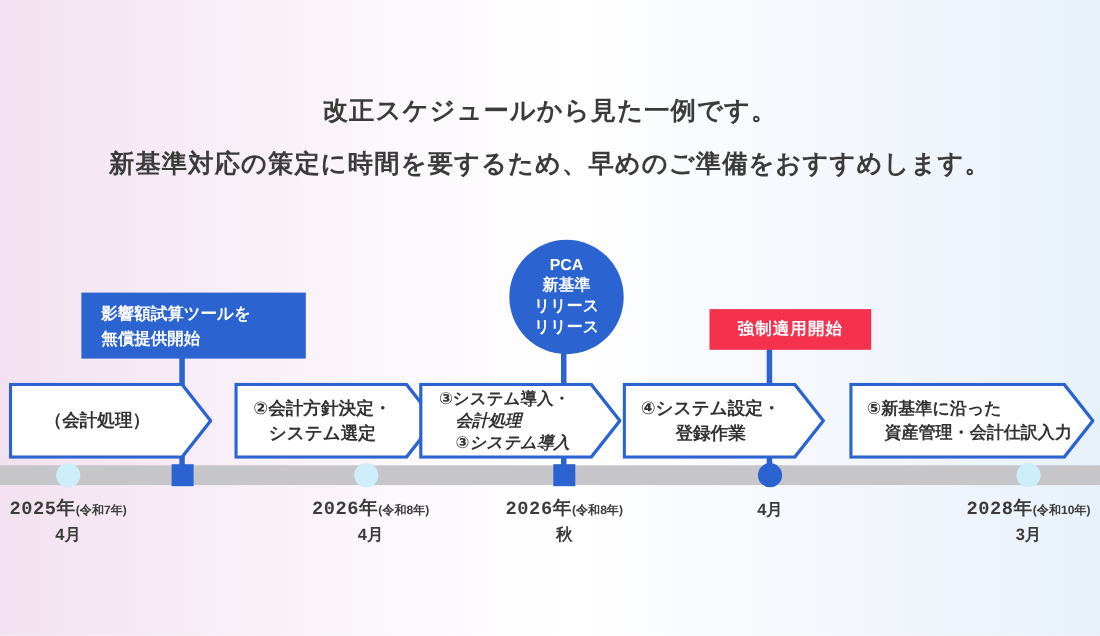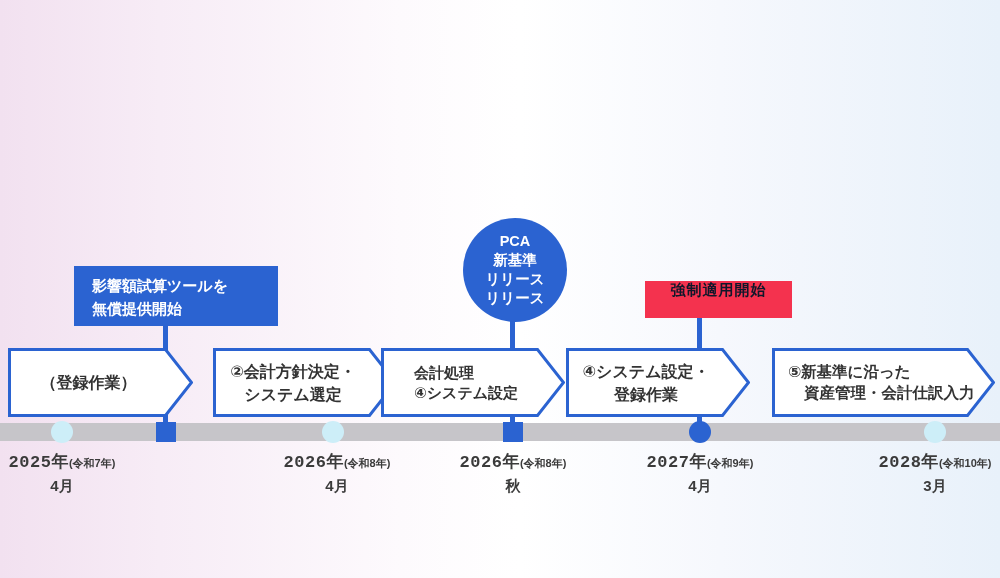--- a/index.html
+++ b/index.html
@@ -21,58 +21,62 @@
   
   .pca-circle {
     position:absolute; left:463px; top:218px; width:104px; height:104px;
     border-radius:50%; background:#2b63d1; color:#ffffff; font-weight:bold;
     font-size:14.5px; line-height:19px; display:flex; flex-direction:column;
     align-items:center; justify-content:center; text-align:left; z-index:2;
   }
   
   .badge-red {
     position:absolute; left:645px; top:281px; width:147px; height:37px;
-    background:#f4324e; color:#0f172a; font-weight:bold; font-size:15px;
-    letter-spacing:1px; display:flex; justify-content:center; z-index:2;
+    background:#f4324e; color:#ffffff; font-weight:bold; font-size:15px;
+    letter-spacing:1px; display:flex; align-items:center; justify-content:center; z-index:2;
   }
   
   .stem { position:absolute; width:5px; background:#2b63d1; z-index:1; }
   #stem-free-tool { left:163px; top:324px; height:104px; }
   #stem-pca       { left:510px; top:316px; height:112px; }
   #stem-mandatory { left:697px; top:316px; height:112px; }
   
   .step { position:absolute; top:348px; height:69px; z-index:2; }
   .step svg { position:absolute; left:0; top:0; }
   .step .step-text {
     position:relative; height:100%; display:flex; flex-direction:column;
     justify-content:center; font-weight:bold; color:#333333; z-index:1;
   }
   .step .center { text-align:center; font-size:16px; line-height:23px; padding-right:24px; }
   .step .left   { text-align:left; font-size:15px; line-height:20px; }
   #step-3 .step-text { padding-left:18px; }
-  #step-3 .indent { padding-left:15px; }
+  #step-3 .indent { padding-left:15px;font-style:italic; }
   #step-5 .step-text { padding-left:16px; font-size:15.5px; line-height:22px; }
   #step-5 .indent { padding-left:16px;font-family:Liberation Mono, monospace; }
   
   .bar { position:absolute; left:0; top:423px; width:1000px; height:18px; background:#c6c5c9; z-index:0; }
   .marker { position:absolute; z-index:3; }
   .m-circle-light { width:22px; height:22px; border-radius:50%; background:#cdeef8; top:421px; }
   .m-square-blue  { width:20px; height:20px; background:#2b63d1; top:422px; }
   .m-circle-blue  { width:22px; height:22px; border-radius:50%; background:#2b63d1; top:421px; }
   
   .date { position:absolute; top:450px; width:180px; text-align:center; color:#3b3b3b; font-weight:bold; z-index:2; }
   .date .yr  { font-size:17px; letter-spacing:0.5px;font-family:Liberation Mono, monospace; }
   .date .era { font-size:11px;margin-top:11px; }
   .date .mo  { font-size:15px; margin-top:4px; }
 </style>
 </head>
 <body>
 
 <div class="canvas">
 
+  <div class="title">
+    <div>改正スケジュールから見た一例です。</div>
+    <div>新基準対応の策定に時間を要するため、早めのご準備をおすすめします。</div>
+  </div>
 
   <div class="stem" id="stem-free-tool"></div>
   <div class="stem" id="stem-pca"></div>
   <div class="stem" id="stem-mandatory"></div>
 
   <div class="callout-blue">
     <div>影響額試算ツールを</div>
     <div>無償提供開始</div>
   </div>
 
@@ -85,41 +89,42 @@
 
   <div class="badge-red">
     <span>強制適用開始</span>
   </div>
 
   <div class="step" id="step-1" style="left:8px; width:185px;">
     <svg width="185" height="69" viewBox="0 0 185 69">
       <polygon points="1.5,1.5 157.5,1.5 183.5,34.5 157.5,67.5 1.5,67.5" fill="#ffffff" stroke="#2b63d1" stroke-width="3"></polygon>
     </svg>
     <div class="step-text center">
-      <div>（登録作業）</div>
+      <div>（会計処理）</div>
     </div>
   </div>
 
   <div class="step" id="step-2" style="left:213px; width:184px;">
     <svg width="184" height="69" viewBox="0 0 184 69">
       <polygon points="1.5,1.5 156.5,1.5 182.5,34.5 156.5,67.5 1.5,67.5" fill="#ffffff" stroke="#2b63d1" stroke-width="3"></polygon>
     </svg>
     <div class="step-text center">
       <div>②会計方針決定・</div>
       <div>システム選定</div>
     </div>
   </div>
 
   <div class="step" id="step-3" style="left:381px; width:184px;">
     <svg width="184" height="69" viewBox="0 0 184 69">
       <polygon points="1.5,1.5 156.5,1.5 182.5,34.5 156.5,67.5 1.5,67.5" fill="#ffffff" stroke="#2b63d1" stroke-width="3"></polygon>
     </svg>
     <div class="step-text left">
+      <div>③システム導入・</div>
       <div class="indent">会計処理</div>
-      <div class="indent">④システム設定</div>
+      <div class="indent">③システム導入</div>
     </div>
   </div>
 
   <div class="step" id="step-4" style="left:566px; width:184px;">
     <svg width="184" height="69" viewBox="0 0 184 69">
       <polygon points="1.5,1.5 156.5,1.5 182.5,34.5 156.5,67.5 1.5,67.5" fill="#ffffff" stroke="#2b63d1" stroke-width="3"></polygon>
     </svg>
     <div class="step-text center">
       <div>④システム設定・</div>
       <div>登録作業</div>
@@ -160,23 +165,20 @@
   </div>
 
   <div class="date" style="left:423px;">
     <div>
       <span class="yr">2026年</span><span class="era">(令和8年)</span>
     </div>
     <div class="mo">秋</div>
   </div>
 
   <div class="date" style="left:610px;">
-    <div>
-      <span class="yr">2027年</span><span class="era">(令和9年)</span>
-    </div>
     <div class="mo">4月</div>
   </div>
 
   <div class="date" style="left:845px;">
     <div>
       <span class="yr">2028年</span><span class="era">(令和10年)</span>
     </div>
     <div class="mo">3月</div>
   </div>
 

